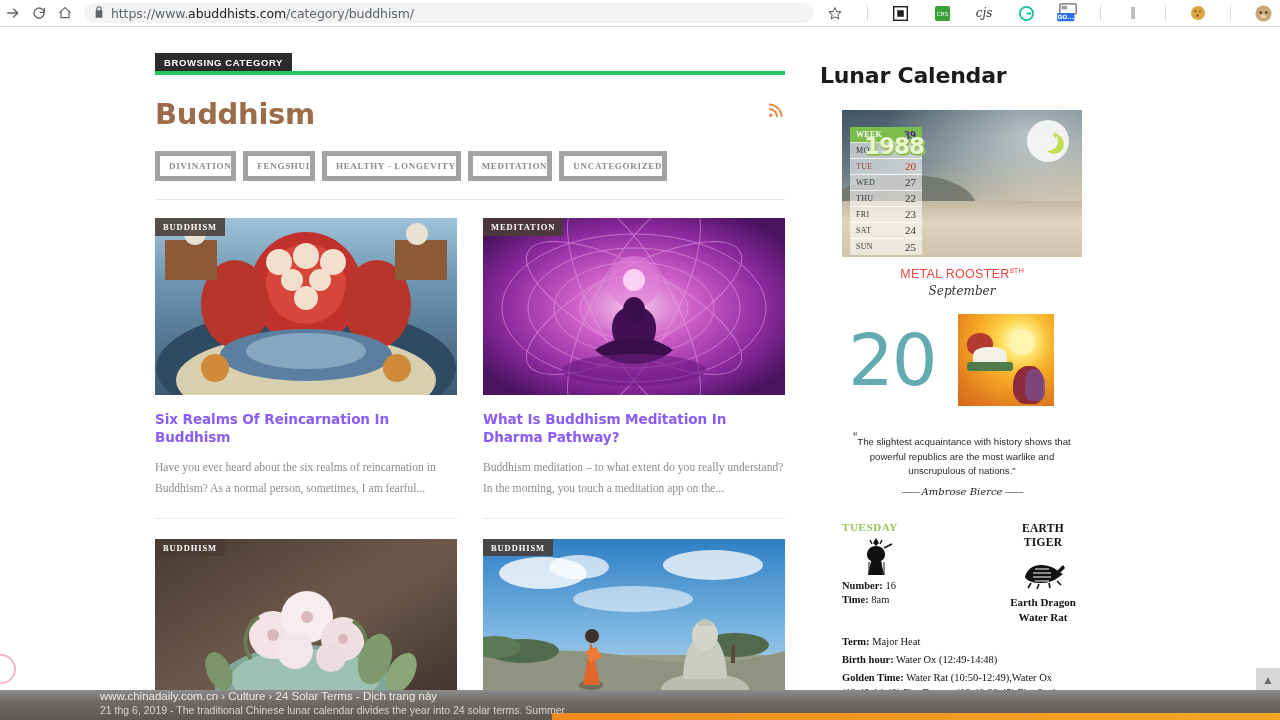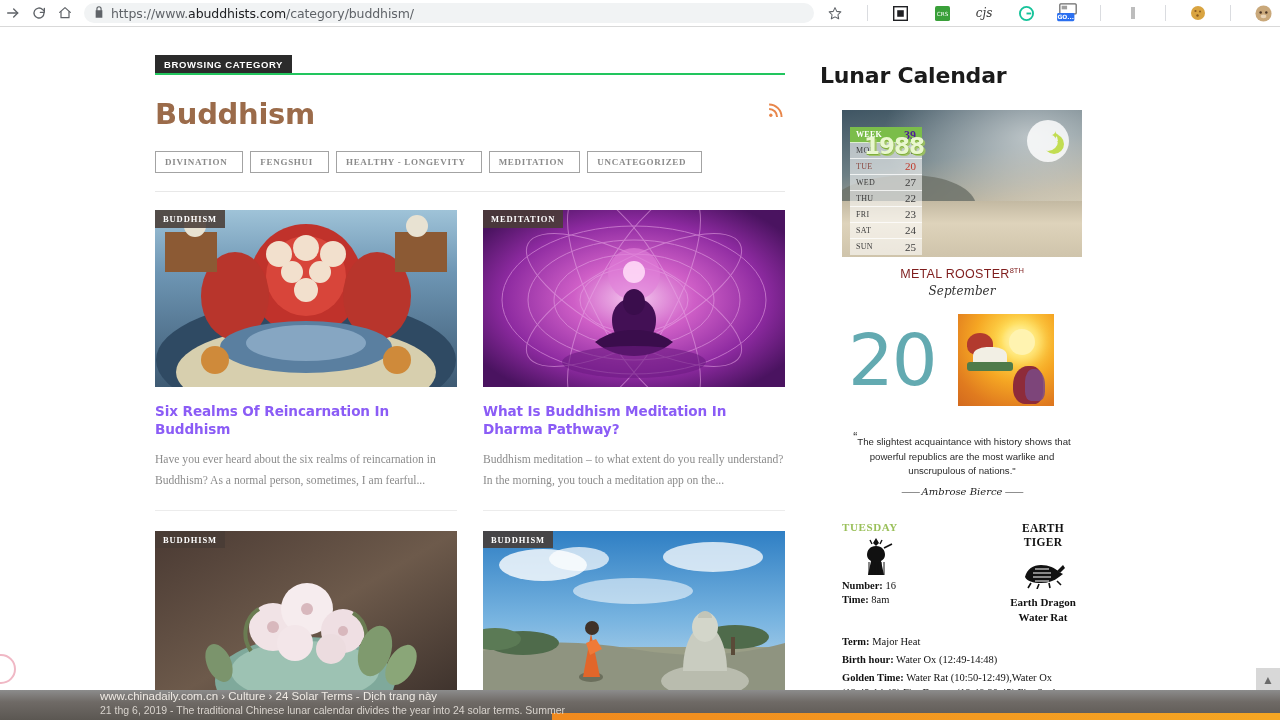--- a/index.html
+++ b/index.html
@@ -47,42 +47,42 @@
 
   #content-wrap {
     position: absolute; left: 155px; top: 28px; width: 1090px;
     display: flex; gap: 35px;
   }
   #main-col { width: 630px; }
   #side-col { width: 290px; padding-top: 8px;}
 
   
   #browsing-strip {
-    position: relative; height: 20px; border-bottom: 2px solid #22c55e;
+    position: relative; height: 20px; border-bottom: 4px solid #22c55e;
     margin-bottom: 0;
   }
   #browsing-tag {
     display: inline-block; background: #2b2b2b; color: #fff;
     font-size: 9.5px; font-weight: bold; letter-spacing: 0.6px;
     padding: 5px 9px 4px 9px; line-height: 1;
     font-family: "Liberation Sans", sans-serif;
     position: absolute; bottom: 0; left: 0;
   }
   #cat-title {
     font-size: 29px; color: #9b6b4a; font-weight: 700;
     letter-spacing: -0.3px; margin: 22px 0 0 0;
     font-family: "DejaVu Sans", sans-serif;
   }
   #title-row { display: flex; align-items: center; justify-content: space-between; }
   #rss-icon { color: #e8864a; margin-top: 18px; margin-right: 2px;}
 
   #subcats { display: flex; gap: 7px; margin-top: 20px; flex-wrap: wrap; }
   .subcat {
-    border: 1px solid #a3a3a3; color: #8a8a8a;
-    font-size: 9px; letter-spacing: 0.7px; padding: 6px 15px 5px 9px;
+    border: 5px solid #a3a3a3; color: #8a8a8a;
+    font-size: 9px; letter-spacing: 0.7px; padding: 6px 0 5px 9px;
     font-family: "Liberation Serif", serif; font-weight: 700;
     white-space: nowrap; line-height: 1;
   }
   #subcat-rule { border-bottom: 1px solid #e8e8e8; margin-top: 18px; }
 
   
   #post-grid {
     display: grid; grid-template-columns: 302px 302px; column-gap: 26px; row-gap: 0;
     margin-top: 18px;
   }
@@ -170,21 +170,21 @@
   .wk-row.head { background:#7bbd4a; }
   .wk-row.head .d { color:#fff; font-weight:700;}
   .wk-row.head .n { color:#4c1d95; font-weight:700; font-size:12px;}
   .wk-row.tue .n { color:#c0392b; }
   .wk-row.tue .d { color:#8a4a42; }
 
   #lc-sign {
     text-align:center; margin-top:9px;
     font-family:"Liberation Sans", sans-serif;
   }
-  #lc-sign .animal { font-size:12.5px; color:#7f1d1d; letter-spacing:.3px;}
+  #lc-sign .animal { font-size:12.5px; color:#ef4444; letter-spacing:.3px;}
   #lc-sign .animal sup { font-size:7.5px; letter-spacing:0;}
   #lc-sign .month {
     font-size:12px; color:#333; font-style:italic; margin-top:3px;
     font-family:"DejaVu Serif", serif;
   }
 
   #lc-day-row { display:flex; align-items:center; gap:6px; margin-top:16px; padding-left:6px;}
   #big-day {
     font-size:72px; line-height:.85; color:#63aab1; font-weight:400;
     font-family:"DejaVu Sans", sans-serif; letter-spacing:-2px;

